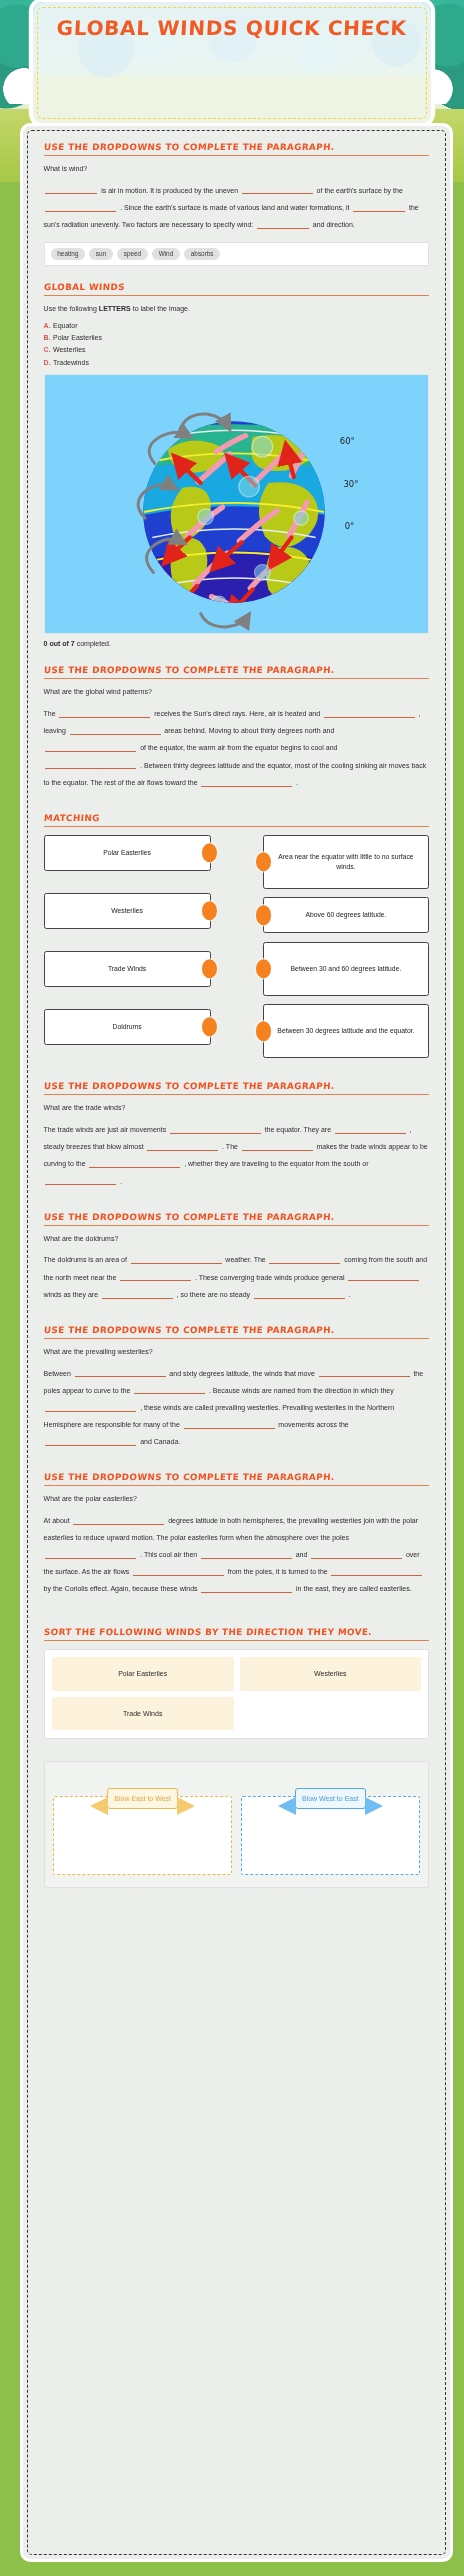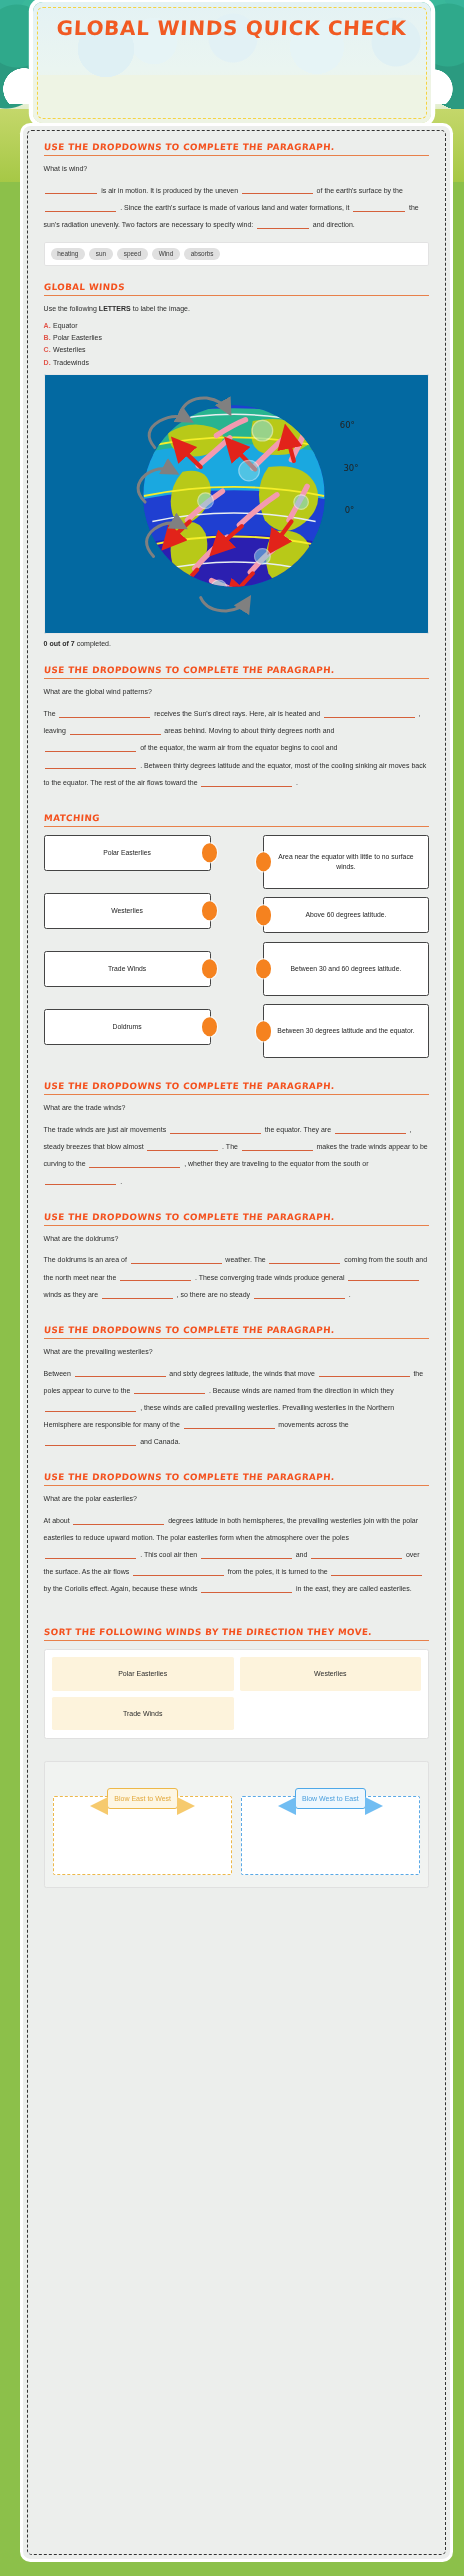--- a/index.html
+++ b/index.html
@@ -136,22 +136,22 @@
     padding: 2.4px 6.7px; font-size: 6.4px; white-space:nowrap;
   }
 
   
   .letters { margin-bottom: 8.5px; }
   .letter-row { font-size: 7px; color:#2c2c2c; margin-bottom: 5.4px; }
   .letter-key { color:#e2574c; font-weight:600; margin-right:2.4px; }
 
   
   .img-frame {
-    background:#0369a1; border:0.6px solid #e7e7e7; border-radius:1.8px;
-    height: 260px; display:flex; align-items:flex-start; justify-content:center;
+    background:#7dd3fc; border:0.6px solid #e7e7e7; border-radius:1.8px;
+    height: 260px; display:flex; align-items:flex-end; justify-content:center;
     margin-bottom: 6px; overflow:hidden;
   }
   .completed { font-size: 7px; color:#2c2c2c; margin-bottom: 18px; }
   .completed b { font-weight: bold; }
 
   
   .match-grid { display:flex; gap: 52px; }
   .match-col { flex: 1; display:flex; flex-direction:column; }
   .match-col.left { gap: 22px; }
   .match-col.right { gap: 8.5px; }

